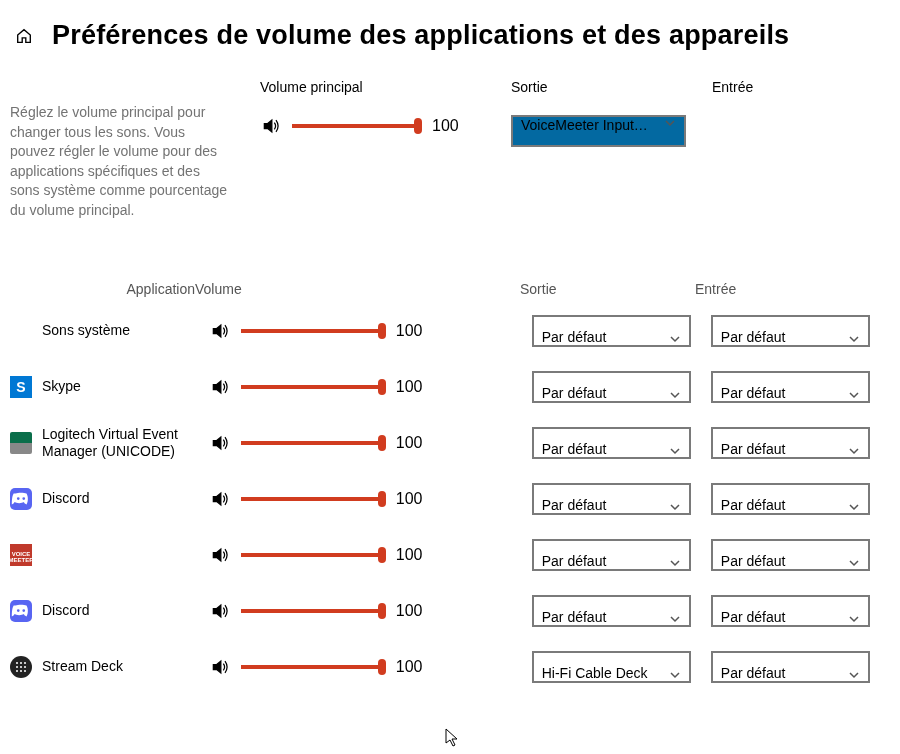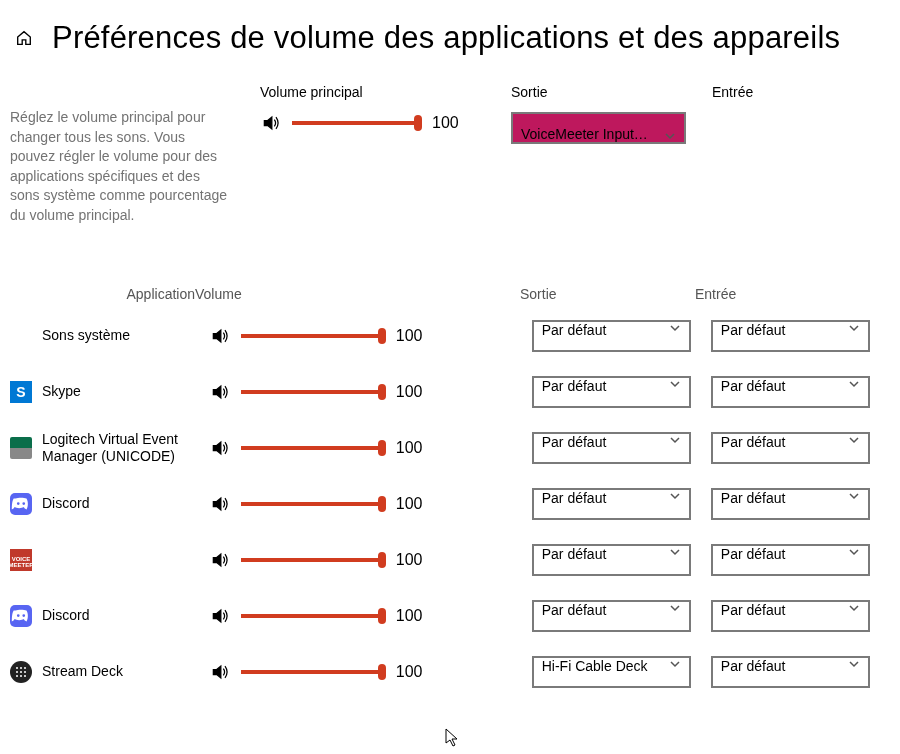--- a/index.html
+++ b/index.html
@@ -1,53 +1,53 @@
 <!DOCTYPE html>
 <html><head>
 <meta charset="utf-8">
 <style>
 * { box-sizing: border-box; margin: 0; padding: 0; font-family: "Segoe UI", -apple-system, sans-serif; }
 body { background: #fff; color: #000; width: 900px; height: 754px; overflow: hidden; }
 
 .header { display: flex; align-items: center; gap: 16px; padding: 20px 10px 0 12px; }
 .home-btn { width: 24px; height: 24px; display: flex; align-items: center; justify-content: center; cursor: pointer; }
-.title { font-size: 31px; font-weight: 400; letter-spacing: 0.2px; }
+.title { font-size: 27px; font-weight: 700; letter-spacing: 0.2px; }
 
 .main-row { display: flex; padding: 28px 10px 0 10px; gap: 30px; }
 .desc-col { width: 220px; font-size: 14px; color: #737373; line-height: 1.4; padding-top: 24px; }
 .master-col { display: flex; gap: 26px; }
 
 .master-vol { width: 225px; }
-.section-label { font-size: 14px; margin-bottom: 12px; }
+.section-label { font-size: 14px; margin-bottom: 20px; }
 .vol-row { display: flex; align-items: center; gap: 10px; }
 .speaker { width: 22px; height: 22px; display: flex; align-items: center; justify-content: center; cursor: pointer; }
 .slider { position: relative; width: 130px; height: 20px; cursor: pointer; }
 .slider .track { position: absolute; top: 9px; left: 0; right: 0; height: 2px; background: #999; }
 .slider .fill { position: absolute; top: 8px; left: 0; height: 4px; background: #d13c1f; }
 .slider .thumb { position: absolute; top: 2px; width: 8px; height: 16px; background: #d13c1f; border-radius: 4px; }
 .vol-val { font-size: 16px; width: 36px; text-align: left; }
 
-.combo { width: 175px; height: 32px; border: 2px solid #7a7a7a; display: flex; align-items: flex-end; justify-content: space-between; padding: 0 8px; font-size: 14px; cursor: pointer; background: #be185d; }
+.combo { width: 175px; height: 32px; border: 2px solid #7a7a7a; display: flex; align-items: flex-start; justify-content: space-between; padding: 0 8px; font-size: 14px; cursor: pointer; background: #0369a1; }
 .combo .txt { white-space: nowrap; overflow: hidden; text-overflow: ellipsis; flex: 1; }
 .chev { margin-left: 6px; flex-shrink: 0; }
 
 .apps-header { display: flex; padding: 60px 10px 0 10px; font-size: 14px; color: #555; }
 .ah-app { width: 185px; text-align: right; }
 .ah-vol { width: 285px; }
 .ah-out { width: 175px; }
 .ah-in { width: 175px; }
 
 .app-rows { padding: 6px 10px 0 10px; }
 .app-row { display: flex; align-items: center; height: 56px; }
 .app-ico-name { width: 200px; display: flex; align-items: center; gap: 10px; }
 .app-icon { width: 22px; height: 22px; flex-shrink: 0; display: flex; align-items: center; justify-content: center; }
 .app-name { font-size: 14px; line-height: 1.2; max-width: 165px; word-wrap: break-word; display: -webkit-box; -webkit-line-clamp: 2; -webkit-box-orient: vertical; overflow: hidden; }
 .app-vol { width: 285px; display: flex; align-items: center; gap: 10px; }
 .app-vol .slider { width: 145px; }
-.app-combo { width: 160px; height: 32px; border: 2px solid #7a7a7a; display: flex; align-items: flex-start; justify-content: space-between; padding: 0 8px; font-size: 14px; cursor: pointer; margin-right: 20px; background: #fff; }
+.app-combo { width: 160px; height: 32px; border: 2px solid #7a7a7a; display: flex; align-items: flex-end; justify-content: space-between; padding: 0 8px; font-size: 14px; cursor: pointer; margin-right: 20px; background: #fff; }
 .app-combo .txt { white-space: nowrap; overflow: hidden; text-overflow: ellipsis; flex: 1; }
 
 .ico-skype { background: #0078d4; color: #fff; font-size: 14px; font-weight: bold; }
 .ico-discord { background: #5865f2; border-radius: 5px; }
 .ico-vb { background: #c0392b; color: #fff; font-size: 6px; font-weight: bold; text-align: center; line-height: 1; padding-top: 4px; }
 .ico-sd { background: #222; border-radius: 50%; }
 .ico-logi { background: linear-gradient(#0a6e4a 50%, #888 50%); border-radius: 2px; }
 
 .cursor { position: absolute; left: 445px; top: 728px; pointer-events: none; }
 </style>

